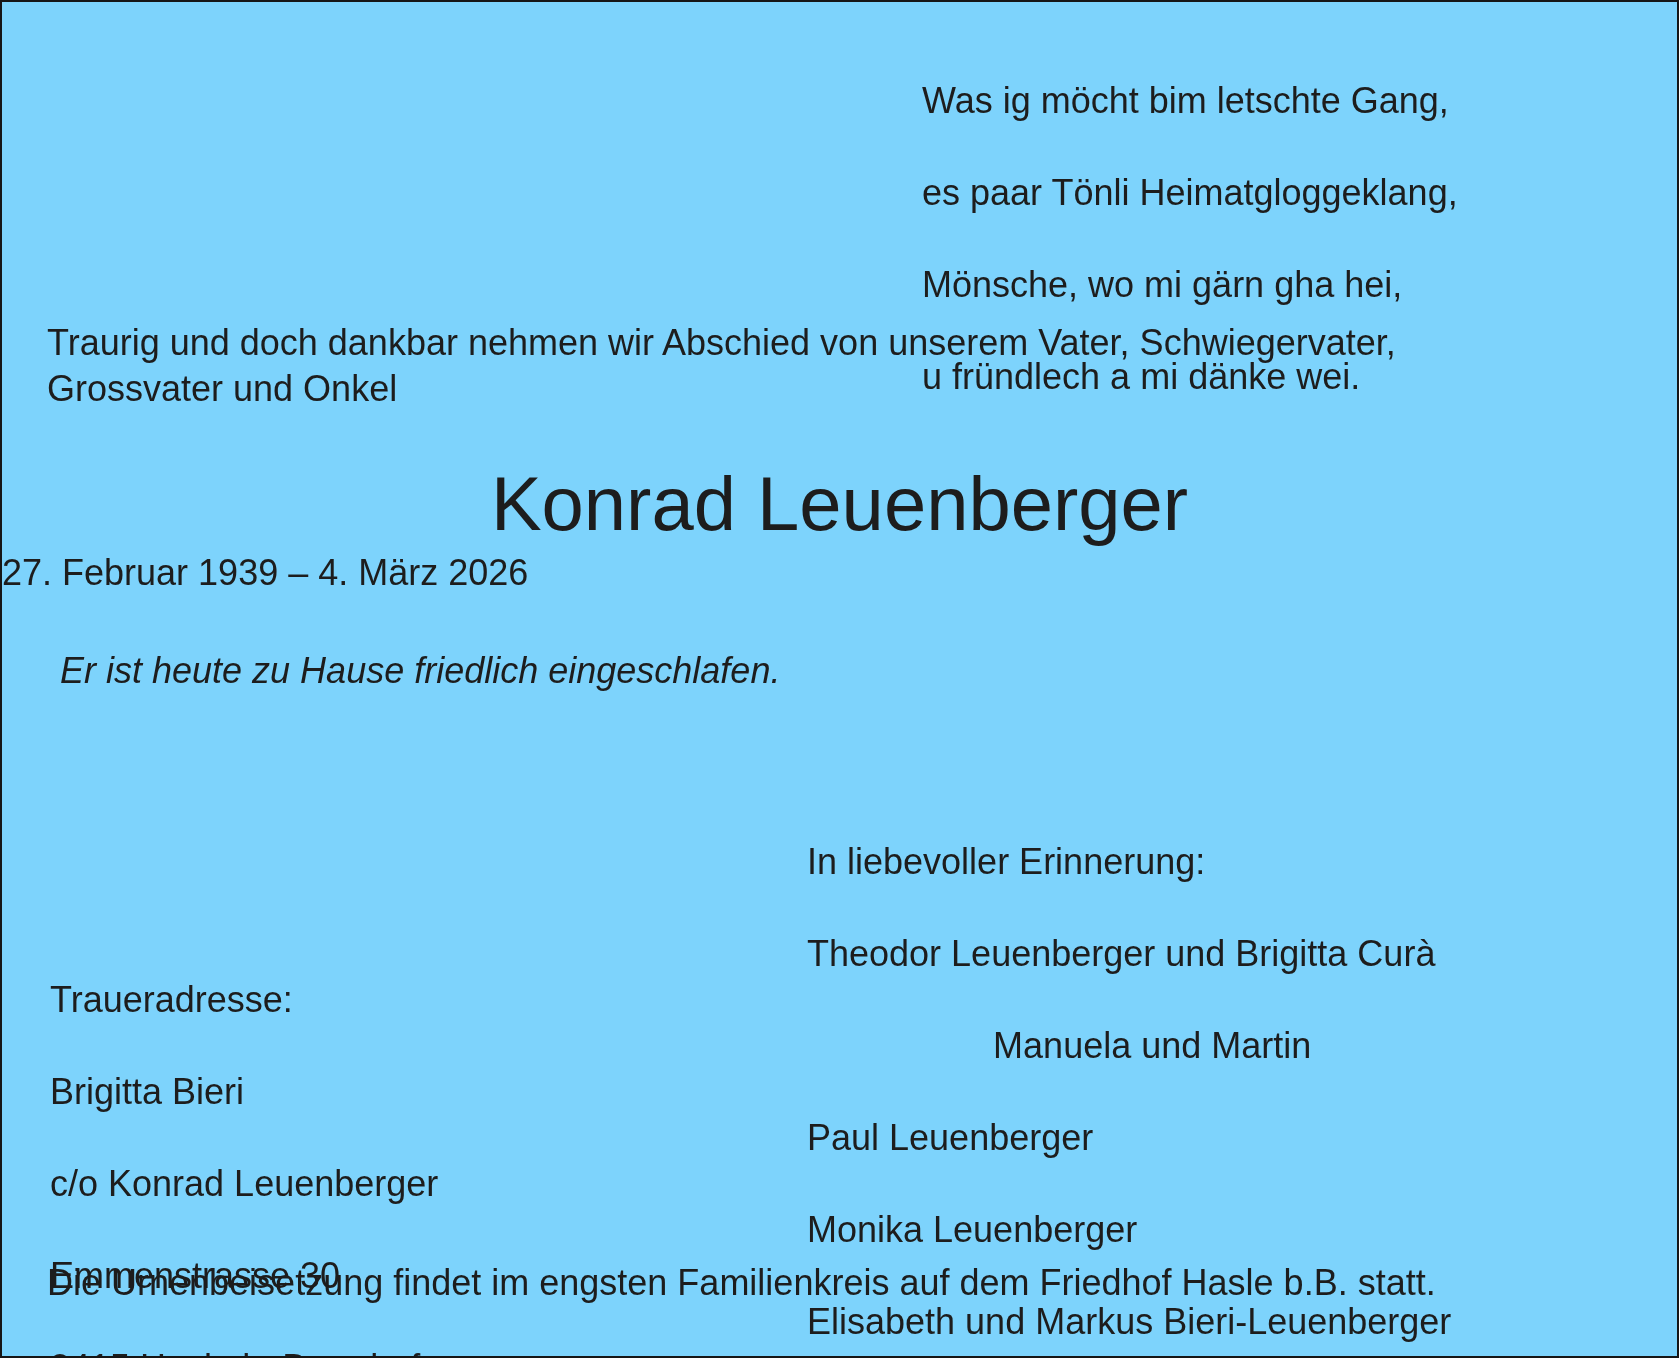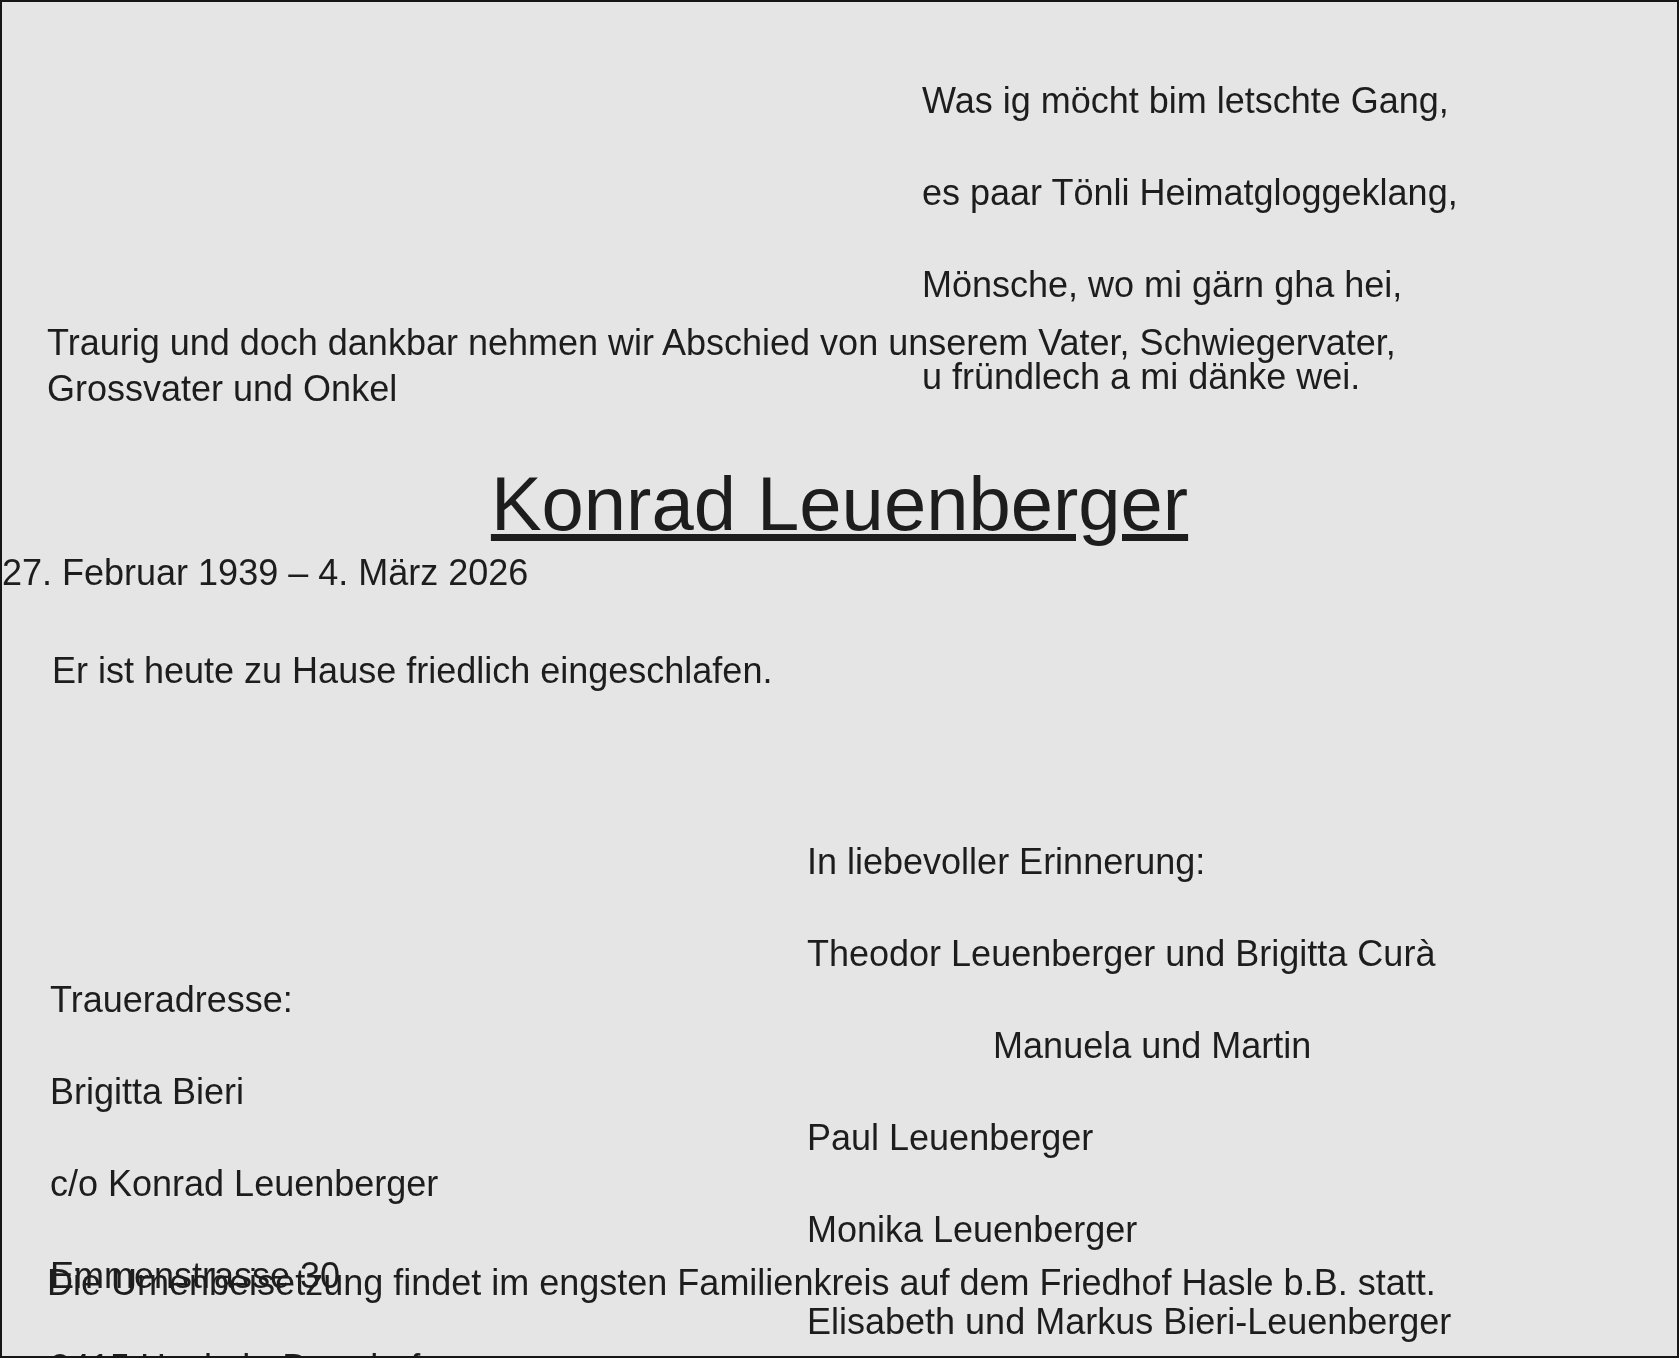--- a/index.html
+++ b/index.html
@@ -4,21 +4,21 @@
 <style>
   html, body {
     margin: 0;
     padding: 0;
     background: #ffffff;
   }
   .page {
     position: relative;
     width: 1679px;
     height: 1358px;
-    background: #e5e5e5;
+    background: #7dd3fc;
     border: 2px solid #161616;
     box-sizing: border-box;
     font-family: "Liberation Sans", "DejaVu Sans", sans-serif;
     color: #1d1d1d;
     overflow: hidden;
   }
   .txt {
     position: absolute;
     font-size: 36px;
     line-height: 46px;
@@ -37,30 +37,30 @@
   .name {
     position: absolute;
     left: 0;
     top: 462px;
     width: 100%;
     text-align: center;
     font-size: 76px;
     line-height: 80px;
     font-weight: normal;
     margin: 0;
-    text-decoration: underline;
   }
   .dates {
     left: 0;
     top: 548px;
     width: 100%;
   }
   .death-note {
-    left: 50px;
+    left: 58px;
     top: 646px;
+    font-style: italic;
   }
   .remembrance {
     left: 805px;
     top: 791px;
   }
   .address {
     left: 48px;
     top: 929px;
   }
   .funeral {

